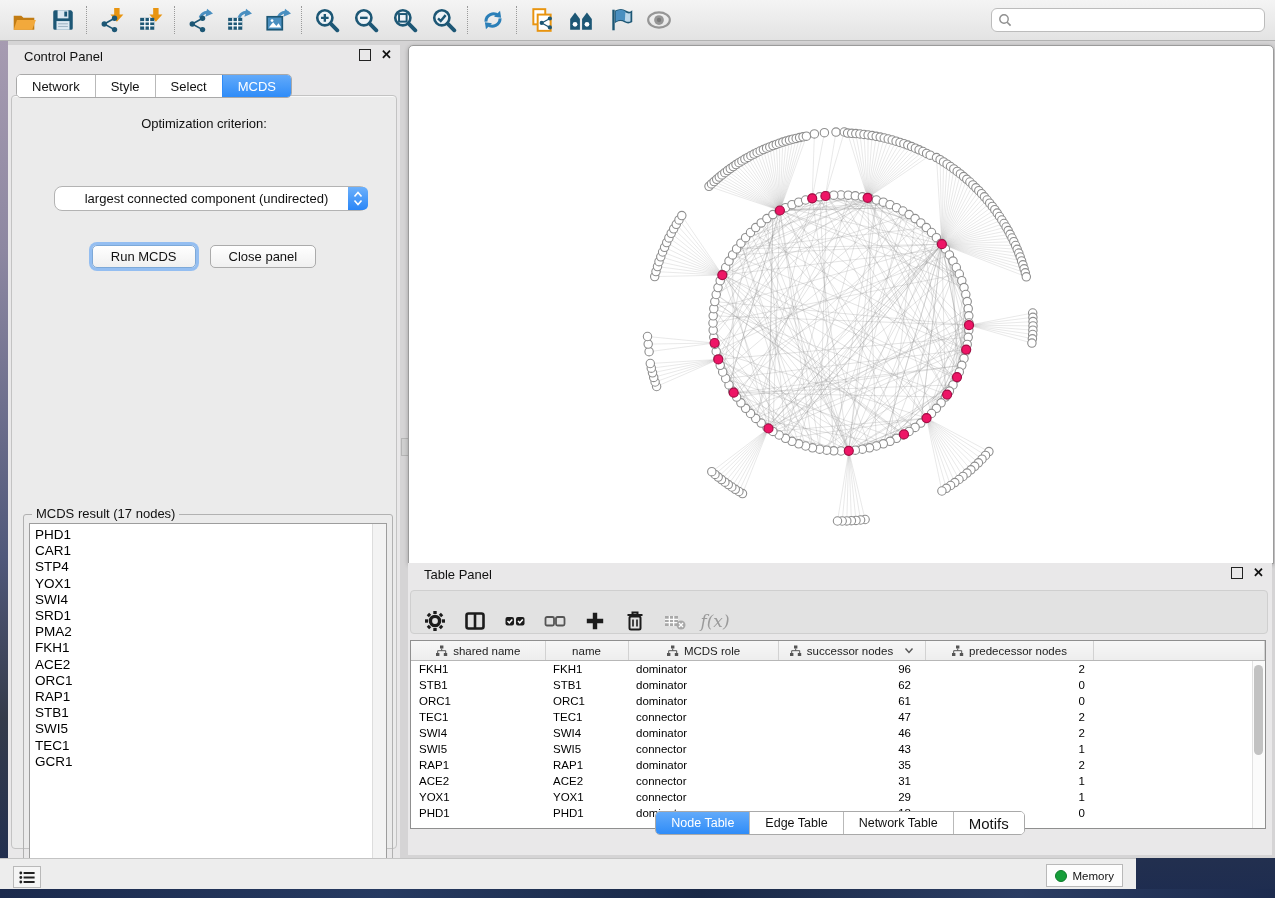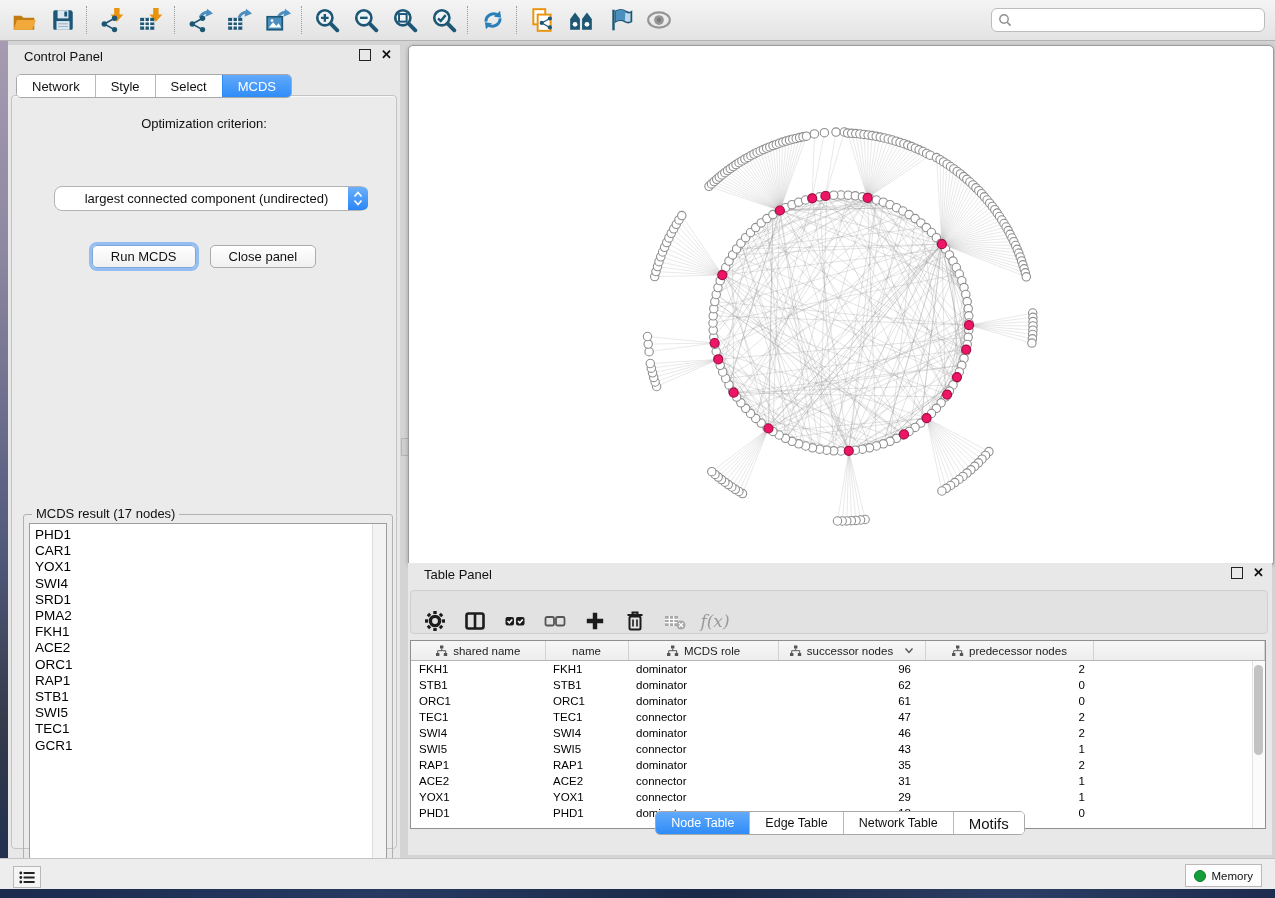--- a/index.html
+++ b/index.html
@@ -79,21 +79,21 @@
     border-right:1px solid #d2d2d2;font-weight:normal;color:#222;padding:0 4px;cursor:pointer;}
   table.data th .th-flex{display:flex;align-items:center;justify-content:center;gap:5px;}
   table.data td{height:16px;padding:0 8px;white-space:nowrap;overflow:hidden;}
   table.data td.num{text-align:right;padding-right:14px;}
   table.data td.num2{text-align:right;padding-right:8px;}
   .tbl-scrollbar{position:absolute;right:0;top:20px;width:12px;bottom:0;background:#fbfbfb;border-left:1px solid #e2e2e2;}
   .tbl-thumb{position:absolute;left:1px;top:4px;width:9px;height:90px;background:#c2c2c2;border-radius:5px;cursor:pointer;}
   .tp-tabs-row{position:absolute;left:0;bottom:20px;width:100%;text-align:center;margin-top:36px;}
   .tp-titlebar .panel-title{font-size:13px;}
   
-  .statusbar{position:absolute;left:0;top:858px;width:1275px;height:31px;background:#ededed;border-top:1px solid #c4c4c4;box-sizing:border-box;}
+  .statusbar{position:absolute;left:0;top:858px;width:1136px;height:31px;background:#ededed;border-top:1px solid #c4c4c4;box-sizing:border-box;}
   .list-btn{position:absolute;left:13px;top:7px;width:26px;height:20px;background:#f5f5f5;border:1px solid #b9b9b9;
     display:flex;align-items:center;justify-content:center;cursor:pointer;}
   .memory-btn{position:absolute;right:13px;top:5px;height:21px;background:#fdfdfd;border:1px solid #b9b9b9;
     display:flex;align-items:center;gap:5px;padding:0 8px;font-size:11.5px;color:#111;cursor:pointer;}
   .mem-dot{width:10px;height:10px;border-radius:50%;background:#169e3a;border:1px solid #0d7c2b;}
   .bottom-strip{position:absolute;left:0;top:889px;width:1275px;height:9px;
     background:linear-gradient(90deg,#1b2a4d,#263a61 30%,#1a2947 55%,#2b3d63 80%,#18264426);background-color:#1d2c50;}
 </style>
 </head>
 <body>
@@ -308,20 +308,21 @@
         <div class="btn-row">
           <button class="aqua-btn focused">Run MCDS</button>
           <button class="aqua-btn">Close panel</button>
         </div>
         <div class="groupbox">
           <span class="groupbox-legend">MCDS result (17 nodes)</span>
           <div class="listbox">
             <div class="listbox-inner" id="mcds-list">
                 <div class="list-item">PHD1</div>
                 <div class="list-item">CAR1</div>
+                <div class="list-item">STP4</div>
                 <div class="list-item">YOX1</div>
                 <div class="list-item">SWI4</div>
                 <div class="list-item">SRD1</div>
                 <div class="list-item">PMA2</div>
                 <div class="list-item">FKH1</div>
                 <div class="list-item">ACE2</div>
                 <div class="list-item">ORC1</div>
                 <div class="list-item">RAP1</div>
                 <div class="list-item">STB1</div>
                 <div class="list-item">SWI5</div>

